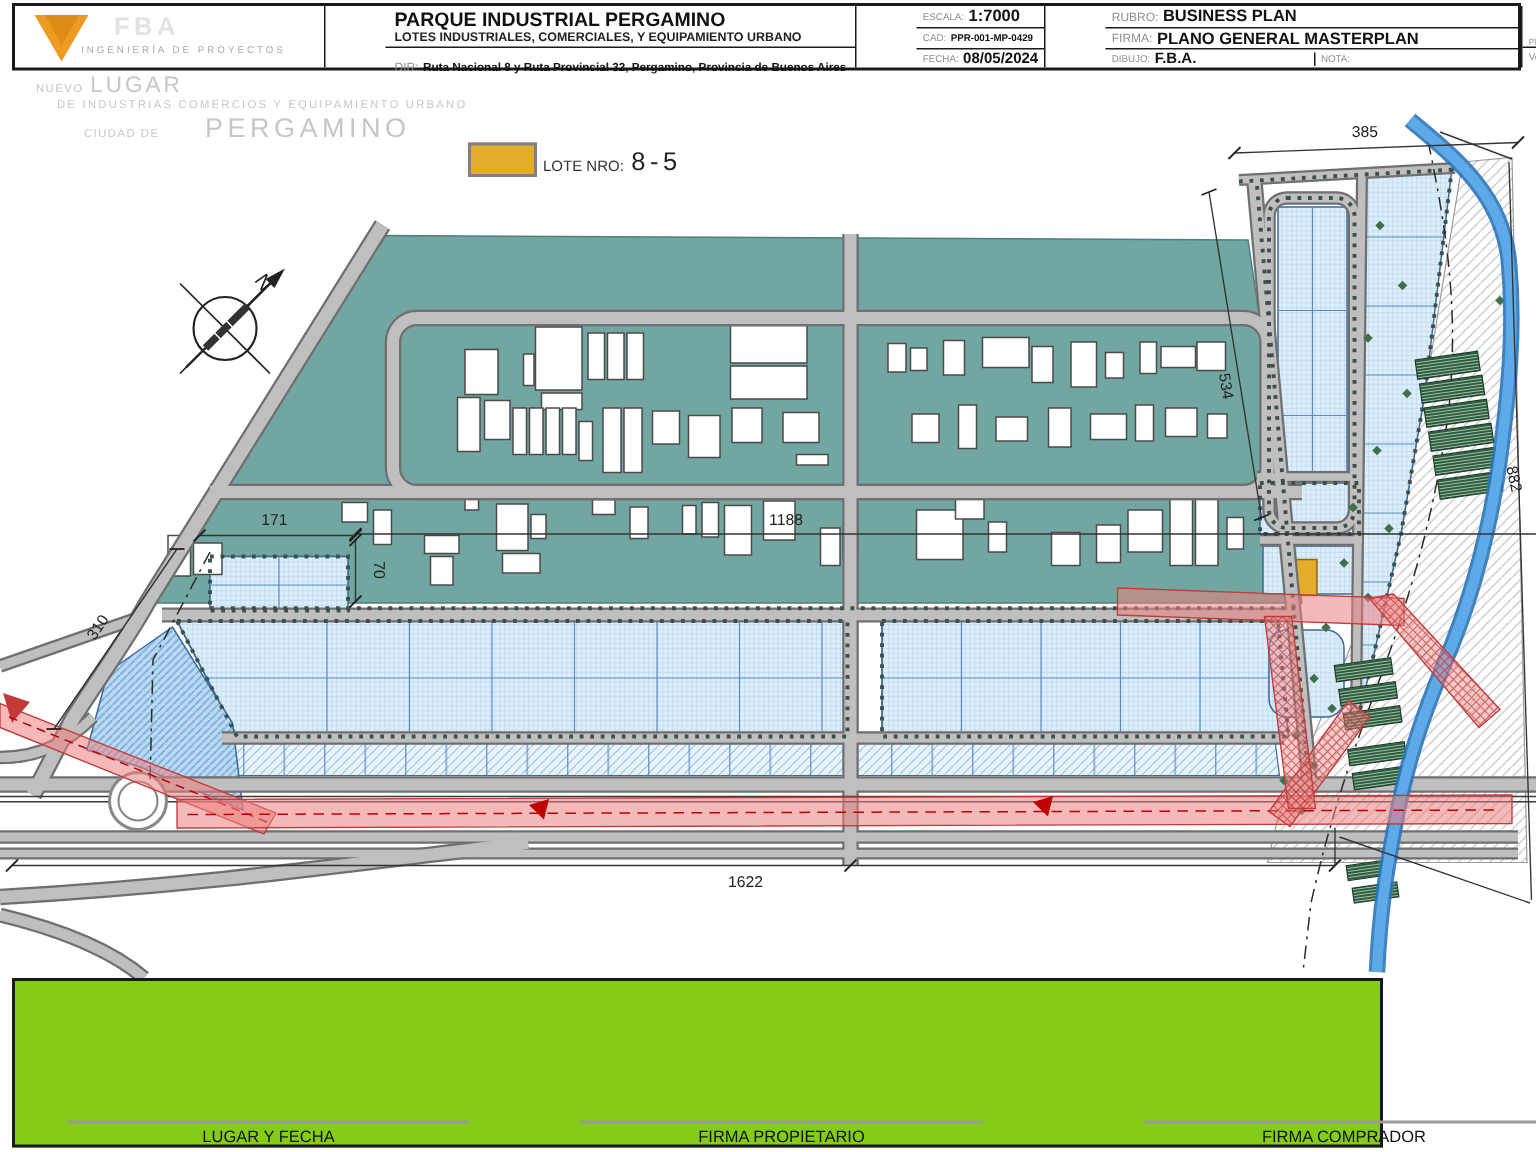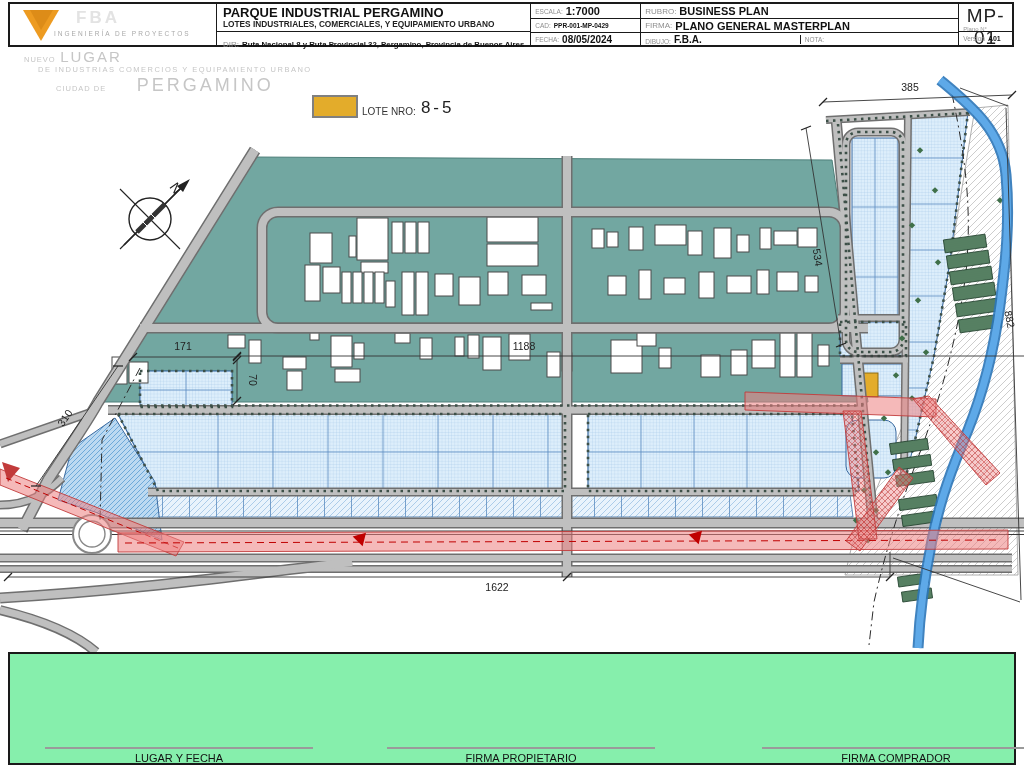--- a/index.html
+++ b/index.html
@@ -2,39 +2,39 @@
 <html><head>
 <meta charset="utf-8">
 <style>
   html,body{margin:0;padding:0;background:#e8e8e8;}
   .sheet{position:relative;width:1024px;height:768px;background:#ffffff;overflow:hidden;
          font-family:"Liberation Sans",sans-serif;}
   .map{position:absolute;left:0;top:0;z-index:1;}
   
   .tb{position:absolute;left:8px;top:2px;width:1006px;height:45px;z-index:5;background:#fff;
       border:2px solid #1a1a1a;display:flex;box-sizing:border-box;}
-  .tb-cell{position:relative;box-sizing:border-box;height:100%;}
+  .tb-cell{position:relative;box-sizing:border-box;height:100%;padding-left:40px;}
   .tb-cell + .tb-cell{border-left:1.5px solid #1a1a1a;}
   .cell-logo{flex:0 0 206px;}
   .cell-proj{flex:0 0 304px;}
   .cell-meta{flex:0 0 110px;}
   .cell-plan{flex:0 0 318px;}
   .cell-sheet{flex:1 1 auto;}
   .logo-tri{position:absolute;left:10px;top:1px;}
   .fba-ghost{position:absolute;left:66px;top:4px;font-size:17px;font-weight:bold;color:#e3e3e3;letter-spacing:3px;}
   .tagline{position:absolute;left:44px;top:26px;font-size:6.5px;color:#a9a9a9;letter-spacing:2px;}
   .proj-top{height:27px;padding:2px 6px;box-sizing:border-box;}
   .proj-title{font-size:13px;font-weight:bold;color:#111;line-height:14px;}
   .proj-sub{font-size:8.3px;font-weight:bold;color:#222;line-height:9px;}
   .proj-dir{border-top:1.5px solid #1a1a1a;height:26px;padding:2px 6px;box-sizing:border-box;
             display:flex;align-items:center;}
   .row{height:14px;box-sizing:border-box;padding:1px 4px;display:flex;align-items:center;overflow:hidden;}
   .row + .row{border-top:1.2px solid #1a1a1a;}
   .row3{display:flex;padding:0;}
-  .row3 .sub{flex:0 0 50%;padding:1px 4px;box-sizing:border-box;display:flex;align-items:flex-end;}
+  .row3 .sub{flex:0 0 50%;padding:1px 4px;box-sizing:border-box;display:flex;align-items:center;}
   .row3 .sub + .sub{border-left:1.2px solid #1a1a1a;}
   .lbl{color:#8e8e8e;font-size:6.5px;margin-right:3px;white-space:nowrap;}
   .val{color:#111;font-weight:bold;white-space:nowrap;}
   .v-escala{font-size:11px;} .v-cad{font-size:6.5px;} .v-fecha{font-size:10px;}
   .v-rubro{font-size:11px;} .v-plano{font-size:11px;} .v-dibujo{font-size:10px;}
   .sheet-code{font-size:19px;color:#222;text-align:center;letter-spacing:1px;margin-top:1px;}
   .sheet-codelbl{position:absolute;left:4px;top:22px;font-size:6px;color:#9a9a9a;}
   .sheet-ver{position:absolute;left:0;right:0;bottom:0;height:14px;border-top:1.2px solid #1a1a1a;
              padding:1px 4px;box-sizing:border-box;display:flex;align-items:center;}
   
@@ -43,21 +43,21 @@
   .wm .b1{font-size:15px;letter-spacing:2px;}
   .wm .l2{font-size:7.5px;letter-spacing:1.5px;margin-left:14px;}
   .wm .l3{margin-left:32px;margin-top:2px;}
   .wm .b3{font-size:18px;letter-spacing:3px;margin-left:26px;}
   
   .legend{position:absolute;left:312px;top:95px;z-index:4;display:flex;align-items:flex-end;}
   .legend .swatch{width:46px;height:23px;background:#E3AC2B;border:2px solid #808080;box-sizing:border-box;}
   .legend .lab{font-size:10px;color:#333;margin-left:4px;margin-bottom:1px;}
   .legend .num{font-size:17px;color:#222;letter-spacing:3px;margin-left:5px;}
   
-  .footer{position:absolute;left:8px;top:652px;width:1008px;height:113px;z-index:5;background:#86efac;
+  .footer{position:absolute;left:8px;top:652px;width:914px;height:113px;z-index:5;background:#84cc16;
           border:2px solid #1a1a1a;box-sizing:border-box;}
   .sig{position:absolute;top:93px;width:268px;border-top:2px solid #9a9a9a;text-align:center;
        font-size:11px;color:#111;padding-top:3px;}
   .sig1{left:35px;} .sig2{left:377px;} .sig3{left:752px;}
   
   .rc{fill:none;stroke:#6f6f6f;stroke-linejoin:round;}
   .rf{fill:none;stroke:#bfbfbf;stroke-linejoin:round;}
   .dot{fill:none;stroke:#3d5048;stroke-width:2.6;stroke-dasharray:2.5 4.5;}
   .div{stroke:#5b8cc0;stroke-width:0.8;}
   .dim{stroke:#333;stroke-width:0.9;fill:none;}

